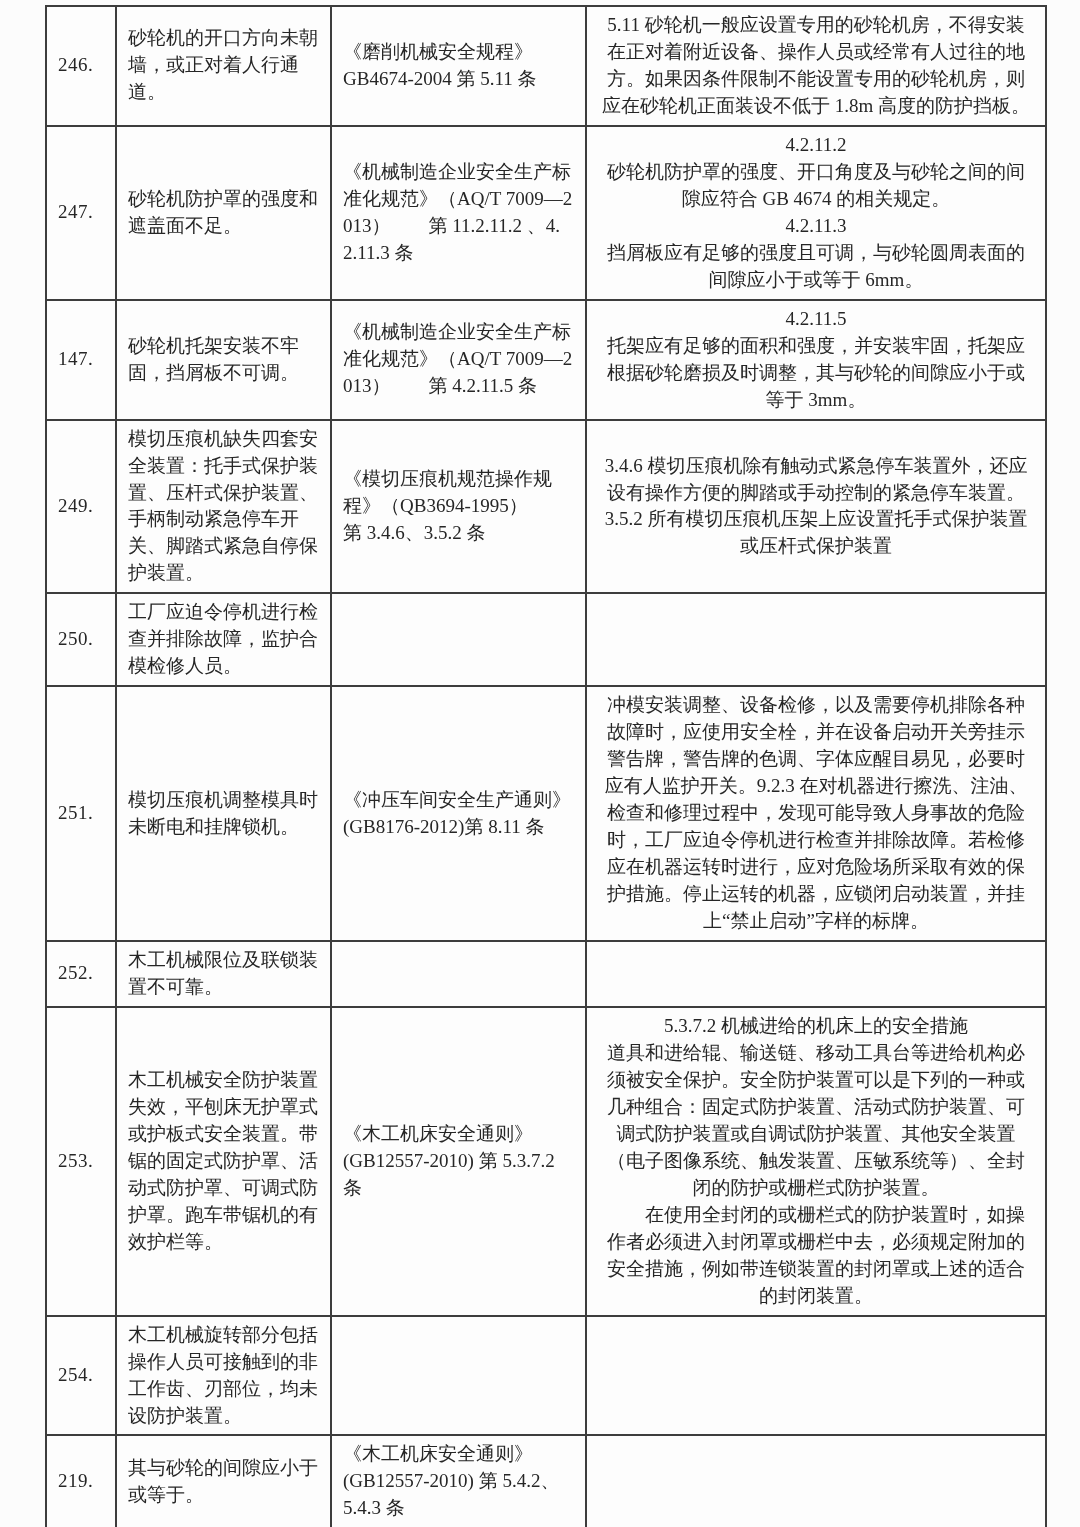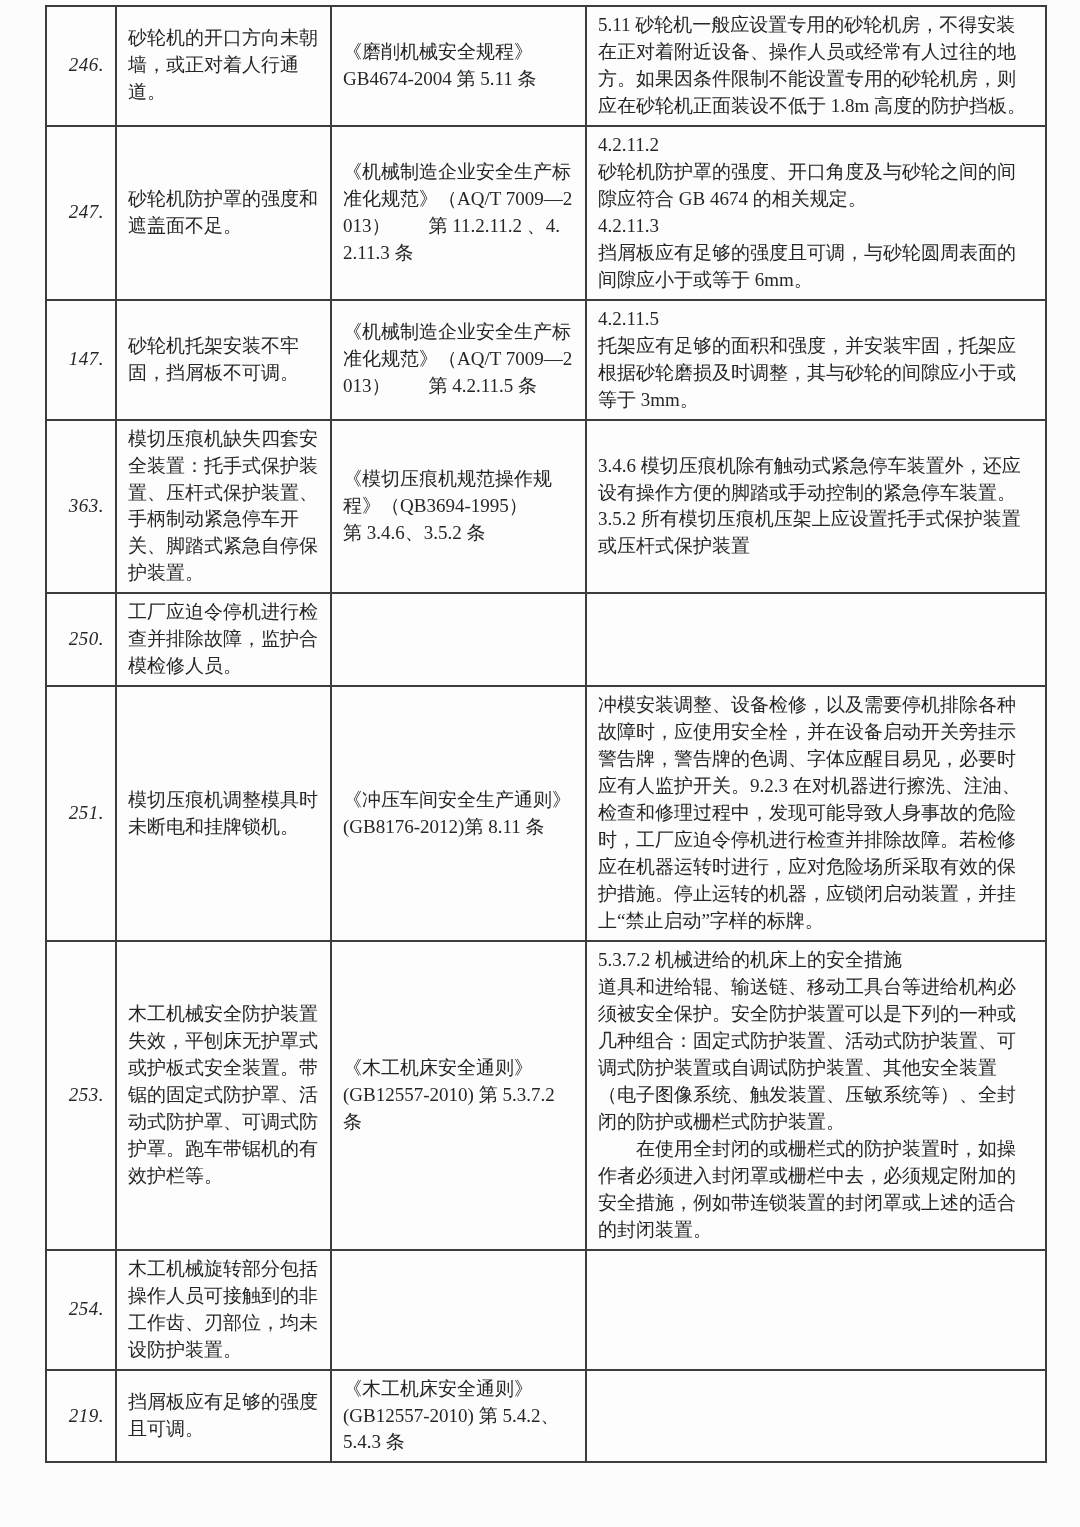--- a/index.html
+++ b/index.html
@@ -27,25 +27,24 @@
     padding: 5px 11px;
     font-size: 19px;
     line-height: 1.42;
     color: #262626;
     white-space: pre-wrap;
     word-break: break-all;
     vertical-align: middle;
     overflow: hidden;
   }
   td.num {
-    text-align: right;
+    text-align: left;
     letter-spacing: 0.5px;
-    font-style: italic;
   }
-  td.detail { vertical-align: middle; }
+  td.detail { vertical-align: middle; text-align: center; }
   col.c-num     { width: 70px;  }
   col.c-problem { width: 215px; }
   col.c-standard{ width: 255px; }
   col.c-detail  { width: 460px; }
 </style>
 </head>
 <body>
 
 <div class="page">
   <table class="checklist">
@@ -73,58 +72,64 @@
 挡屑板应有足够的强度且可调，与砂轮圆周表面的间隙应小于或等于 6mm。</td>
       </tr>
       <tr style="height:113px;">
         <td class="num">147.</td>
         <td>砂轮机托架安装不牢固，挡屑板不可调。</td>
         <td>《机械制造企业安全生产标准化规范》（AQ/T 7009—2013）　　第 4.2.11.5 条</td>
         <td class="detail">4.2.11.5
 托架应有足够的面积和强度，并安装牢固，托架应根据砂轮磨损及时调整，其与砂轮的间隙应小于或等于 3mm。</td>
       </tr>
       <tr style="height:172px;">
-        <td class="num">363.</td>
+        <td class="num">249.</td>
         <td>模切压痕机缺失四套安全装置：托手式保护装置、压杆式保护装置、手柄制动紧急停车开关、脚踏式紧急自停保护装置。</td>
         <td>《模切压痕机规范操作规程》（QB3694-1995）
 第 3.4.6、3.5.2 条</td>
         <td class="detail">3.4.6 模切压痕机除有触动式紧急停车装置外，还应设有操作方便的脚踏或手动控制的紧急停车装置。
 3.5.2 所有模切压痕机压架上应设置托手式保护装置或压杆式保护装置</td>
       </tr>
       <tr style="height:90px;">
         <td class="num">250.</td>
         <td>工厂应迫令停机进行检查并排除故障，监护合模检修人员。</td>
         <td></td>
         <td class="detail"></td>
       </tr>
       <tr style="height:252px;">
         <td class="num">251.</td>
         <td>模切压痕机调整模具时未断电和挂牌锁机。</td>
         <td>《冲压车间安全生产通则》
 (GB8176-2012)第 8.11 条</td>
         <td class="detail">冲模安装调整、设备检修，以及需要停机排除各种故障时，应使用安全栓，并在设备启动开关旁挂示警告牌，警告牌的色调、字体应醒目易见，必要时应有人监护开关。9.2.3 在对机器进行擦洗、注油、检查和修理过程中，发现可能导致人身事故的危险时，工厂应迫令停机进行检查并排除故障。若检修应在机器运转时进行，应对危险场所采取有效的保护措施。停止运转的机器，应锁闭启动装置，并挂上“禁止启动”字样的标牌。</td>
       </tr>
+      <tr style="height:63px;">
+        <td class="num">252.</td>
+        <td>木工机械限位及联锁装置不可靠。</td>
+        <td></td>
+        <td class="detail"></td>
+      </tr>
       <tr style="height:307px;">
         <td class="num">253.</td>
         <td>木工机械安全防护装置失效，平刨床无护罩式或护板式安全装置。带锯的固定式防护罩、活动式防护罩、可调式防护罩。跑车带锯机的有效护栏等。</td>
         <td>《木工机床安全通则》
 (GB12557-2010) 第 5.3.7.2 条</td>
         <td class="detail">5.3.7.2 机械进给的机床上的安全措施
 道具和进给辊、输送链、移动工具台等进给机构必须被安全保护。安全防护装置可以是下列的一种或几种组合：固定式防护装置、活动式防护装置、可调式防护装置或自调试防护装置、其他安全装置（电子图像系统、触发装置、压敏系统等）、全封闭的防护或栅栏式防护装置。
 　　在使用全封闭的或栅栏式的防护装置时，如操作者必须进入封闭罩或栅栏中去，必须规定附加的安全措施，例如带连锁装置的封闭罩或上述的适合的封闭装置。</td>
       </tr>
       <tr style="height:110px;">
         <td class="num">254.</td>
         <td>木工机械旋转部分包括操作人员可接触到的非工作齿、刃部位，均未设防护装置。</td>
         <td></td>
         <td class="detail"></td>
       </tr>
       <tr style="height:88px;">
         <td class="num">219.</td>
-        <td>挡屑板应有足够的强度且可调。</td>
+        <td>其与砂轮的间隙应小于或等于。</td>
         <td>《木工机床安全通则》
 (GB12557-2010) 第 5.4.2、
 5.4.3 条</td>
         <td class="detail"></td>
       </tr>
     </tbody>
   </table>
 </div>
 
 </body></html>

